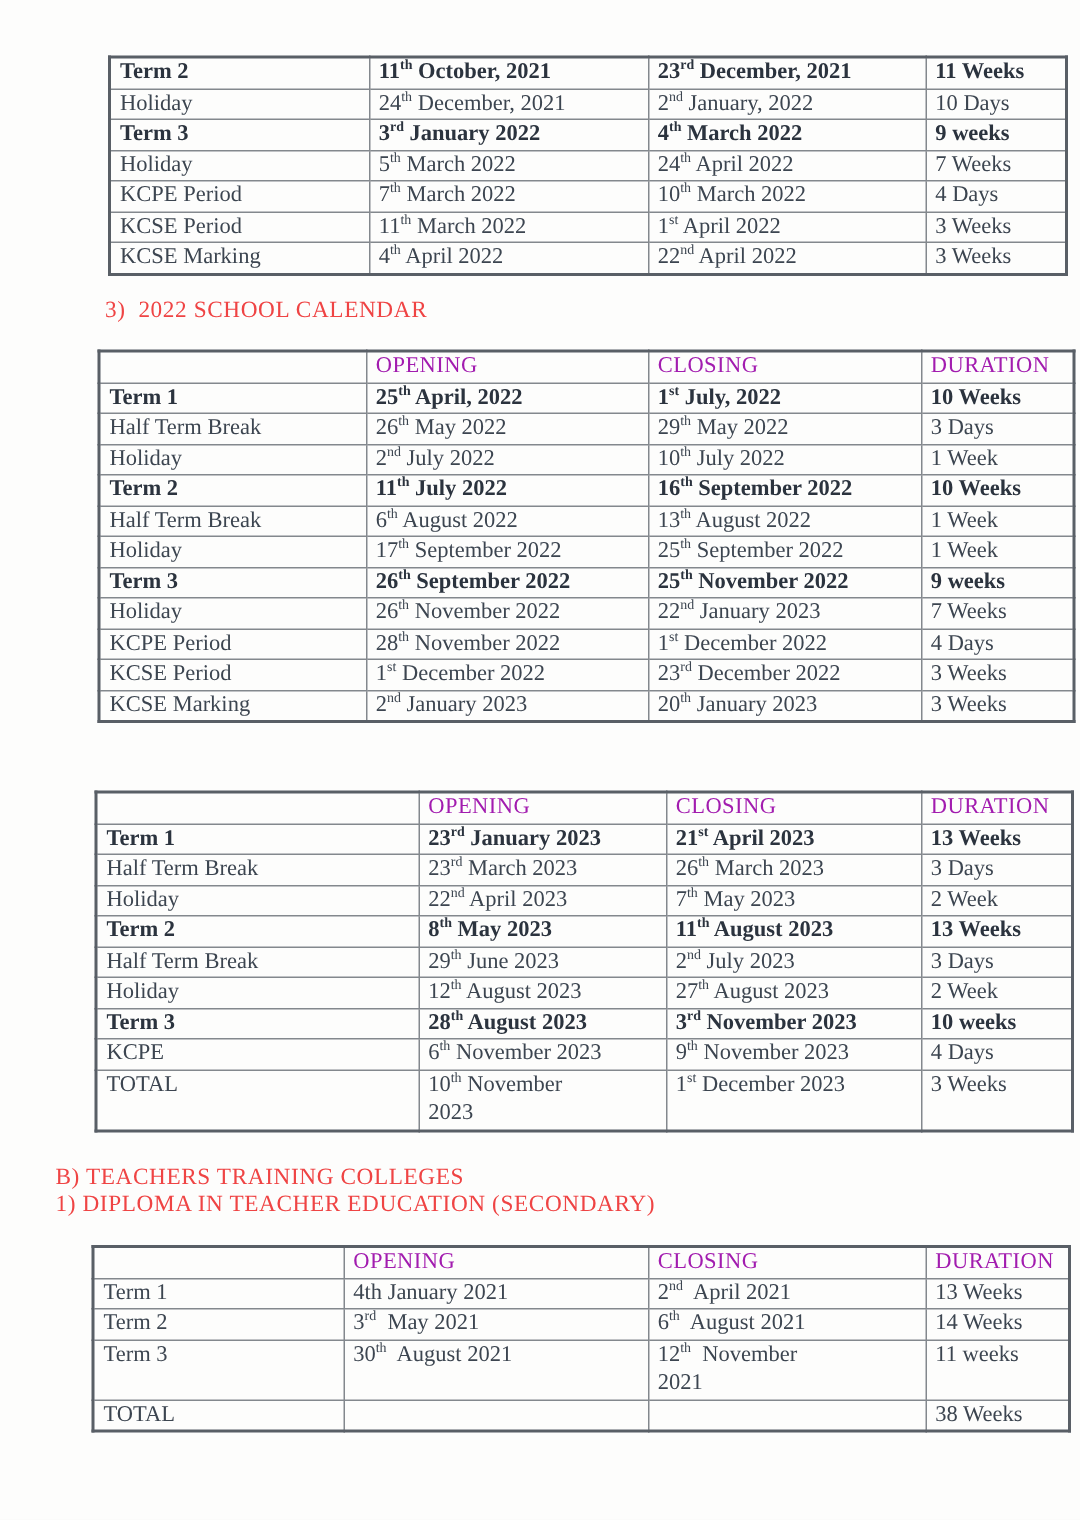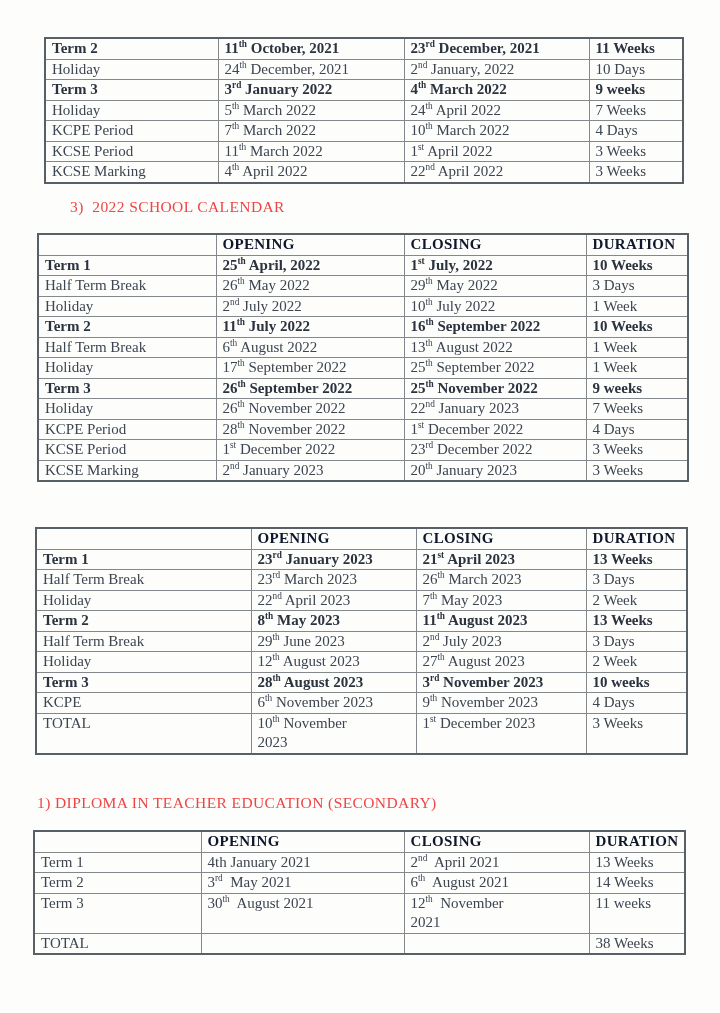--- a/index.html
+++ b/index.html
@@ -10,30 +10,31 @@
     color:#3c4550;
   }
   #page{
     position:relative;width:720px;height:1013px;
     background:#fdfdfc;overflow:hidden;
   }
   table{
     border-collapse:collapse;table-layout:fixed;
     position:absolute;background:transparent;
     border:2px solid #595f66;
+    margin-left:28px;
   }
   td,th{
     border:1px solid #83888d;
     padding:0 6px;
     font-size:15px;line-height:19.5px;
     vertical-align:top;
     overflow:hidden;
     text-align:left;
   }
-  th{font-weight:bold;letter-spacing:.3px;color:#0f172a;}
+  th{font-weight:normal;letter-spacing:.3px;color:#a21caf;}
   tr.b td{font-weight:bold;color:#2b333e;}
   sup{font-size:62%;line-height:0;vertical-align:super;letter-spacing:0;}
   .heading{
     position:absolute;
     font-size:15.5px;letter-spacing:.4px;
     color:#ef4444;white-space:pre;
   }
 </style>
 </head>
 <body>
@@ -247,20 +248,21 @@
         </tr>
         <tr>
           <td>TOTAL</td>
           <td>10<sup>th</sup> November<br>2023</td>
           <td>1<sup>st</sup> December 2023</td>
           <td>3 Weeks</td>
         </tr>
       </tbody>
   </table>
 
+  <div class="heading" style="left:37px;top:776px;">B) TEACHERS TRAINING COLLEGES</div>
   <div class="heading" style="left:37px;top:794px;text-align:right;">1) DIPLOMA IN TEACHER EDUCATION (SECONDARY)</div>
 
   <table style="left:33px;top:830px;width:651px;">
     <colgroup>
       <col style="width:167px">
         <col style="width:203px">
         <col style="width:185px">
         <col style="width:96px">
     </colgroup>
     <thead>

